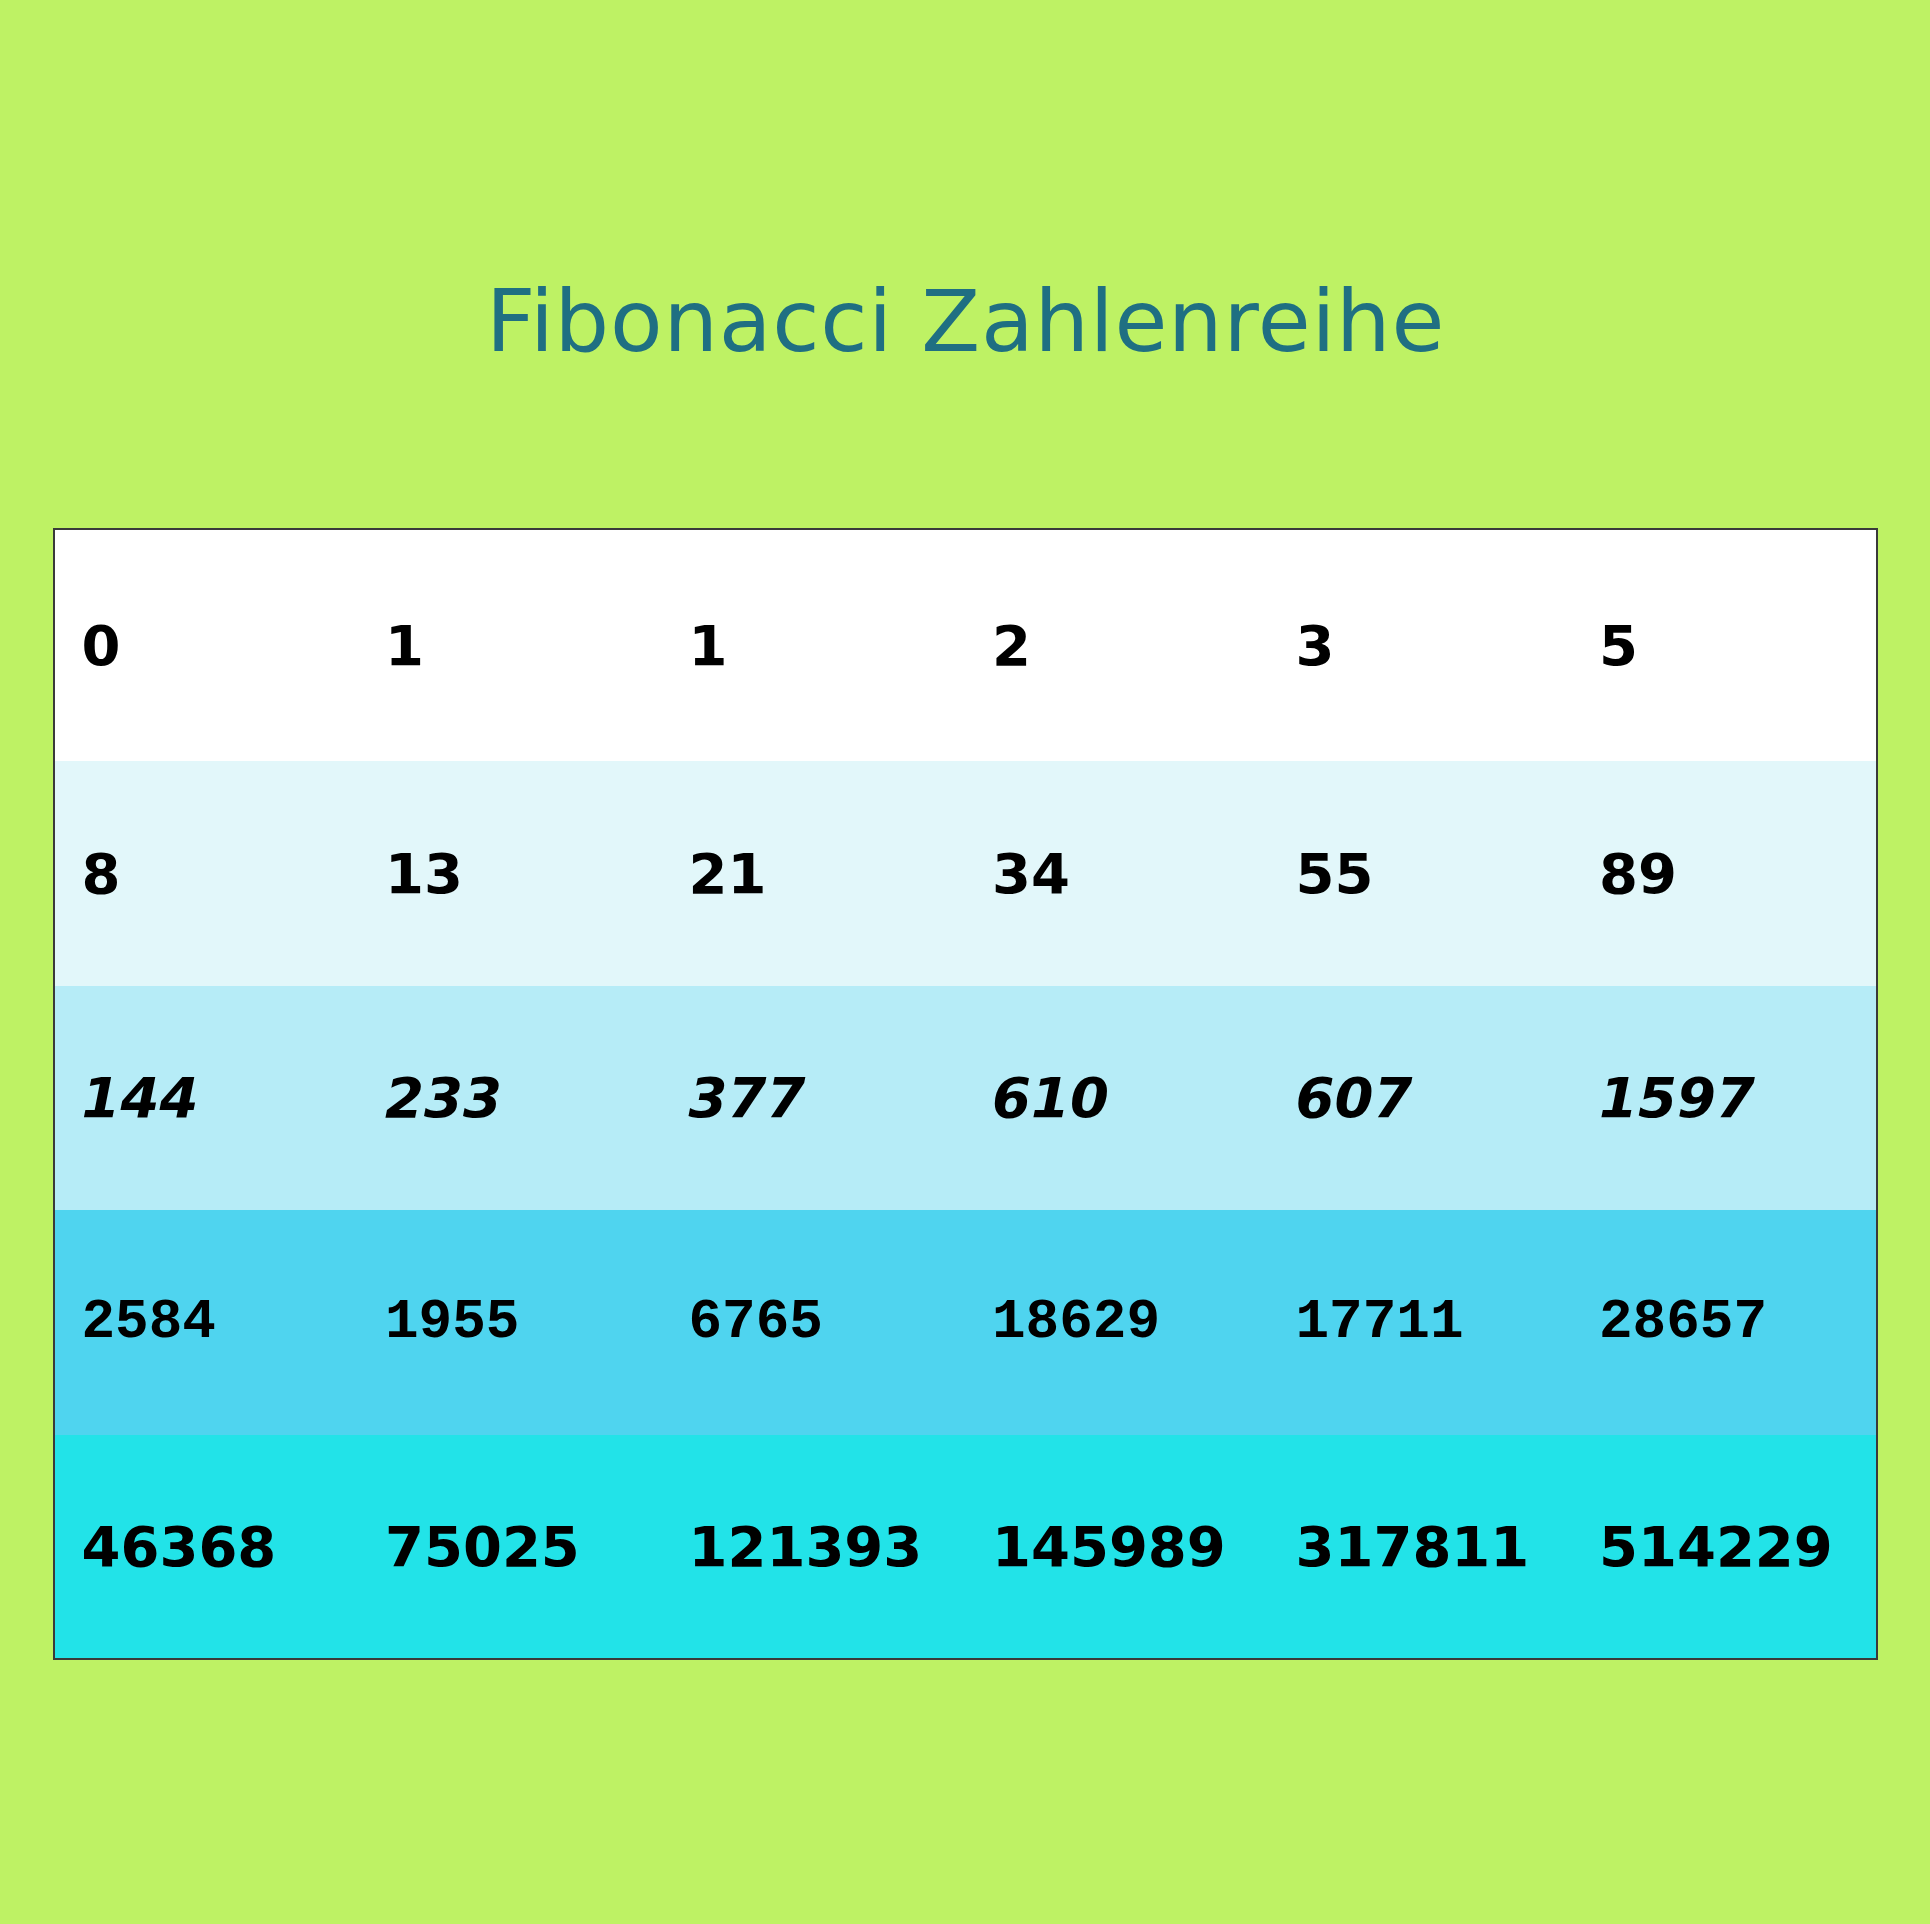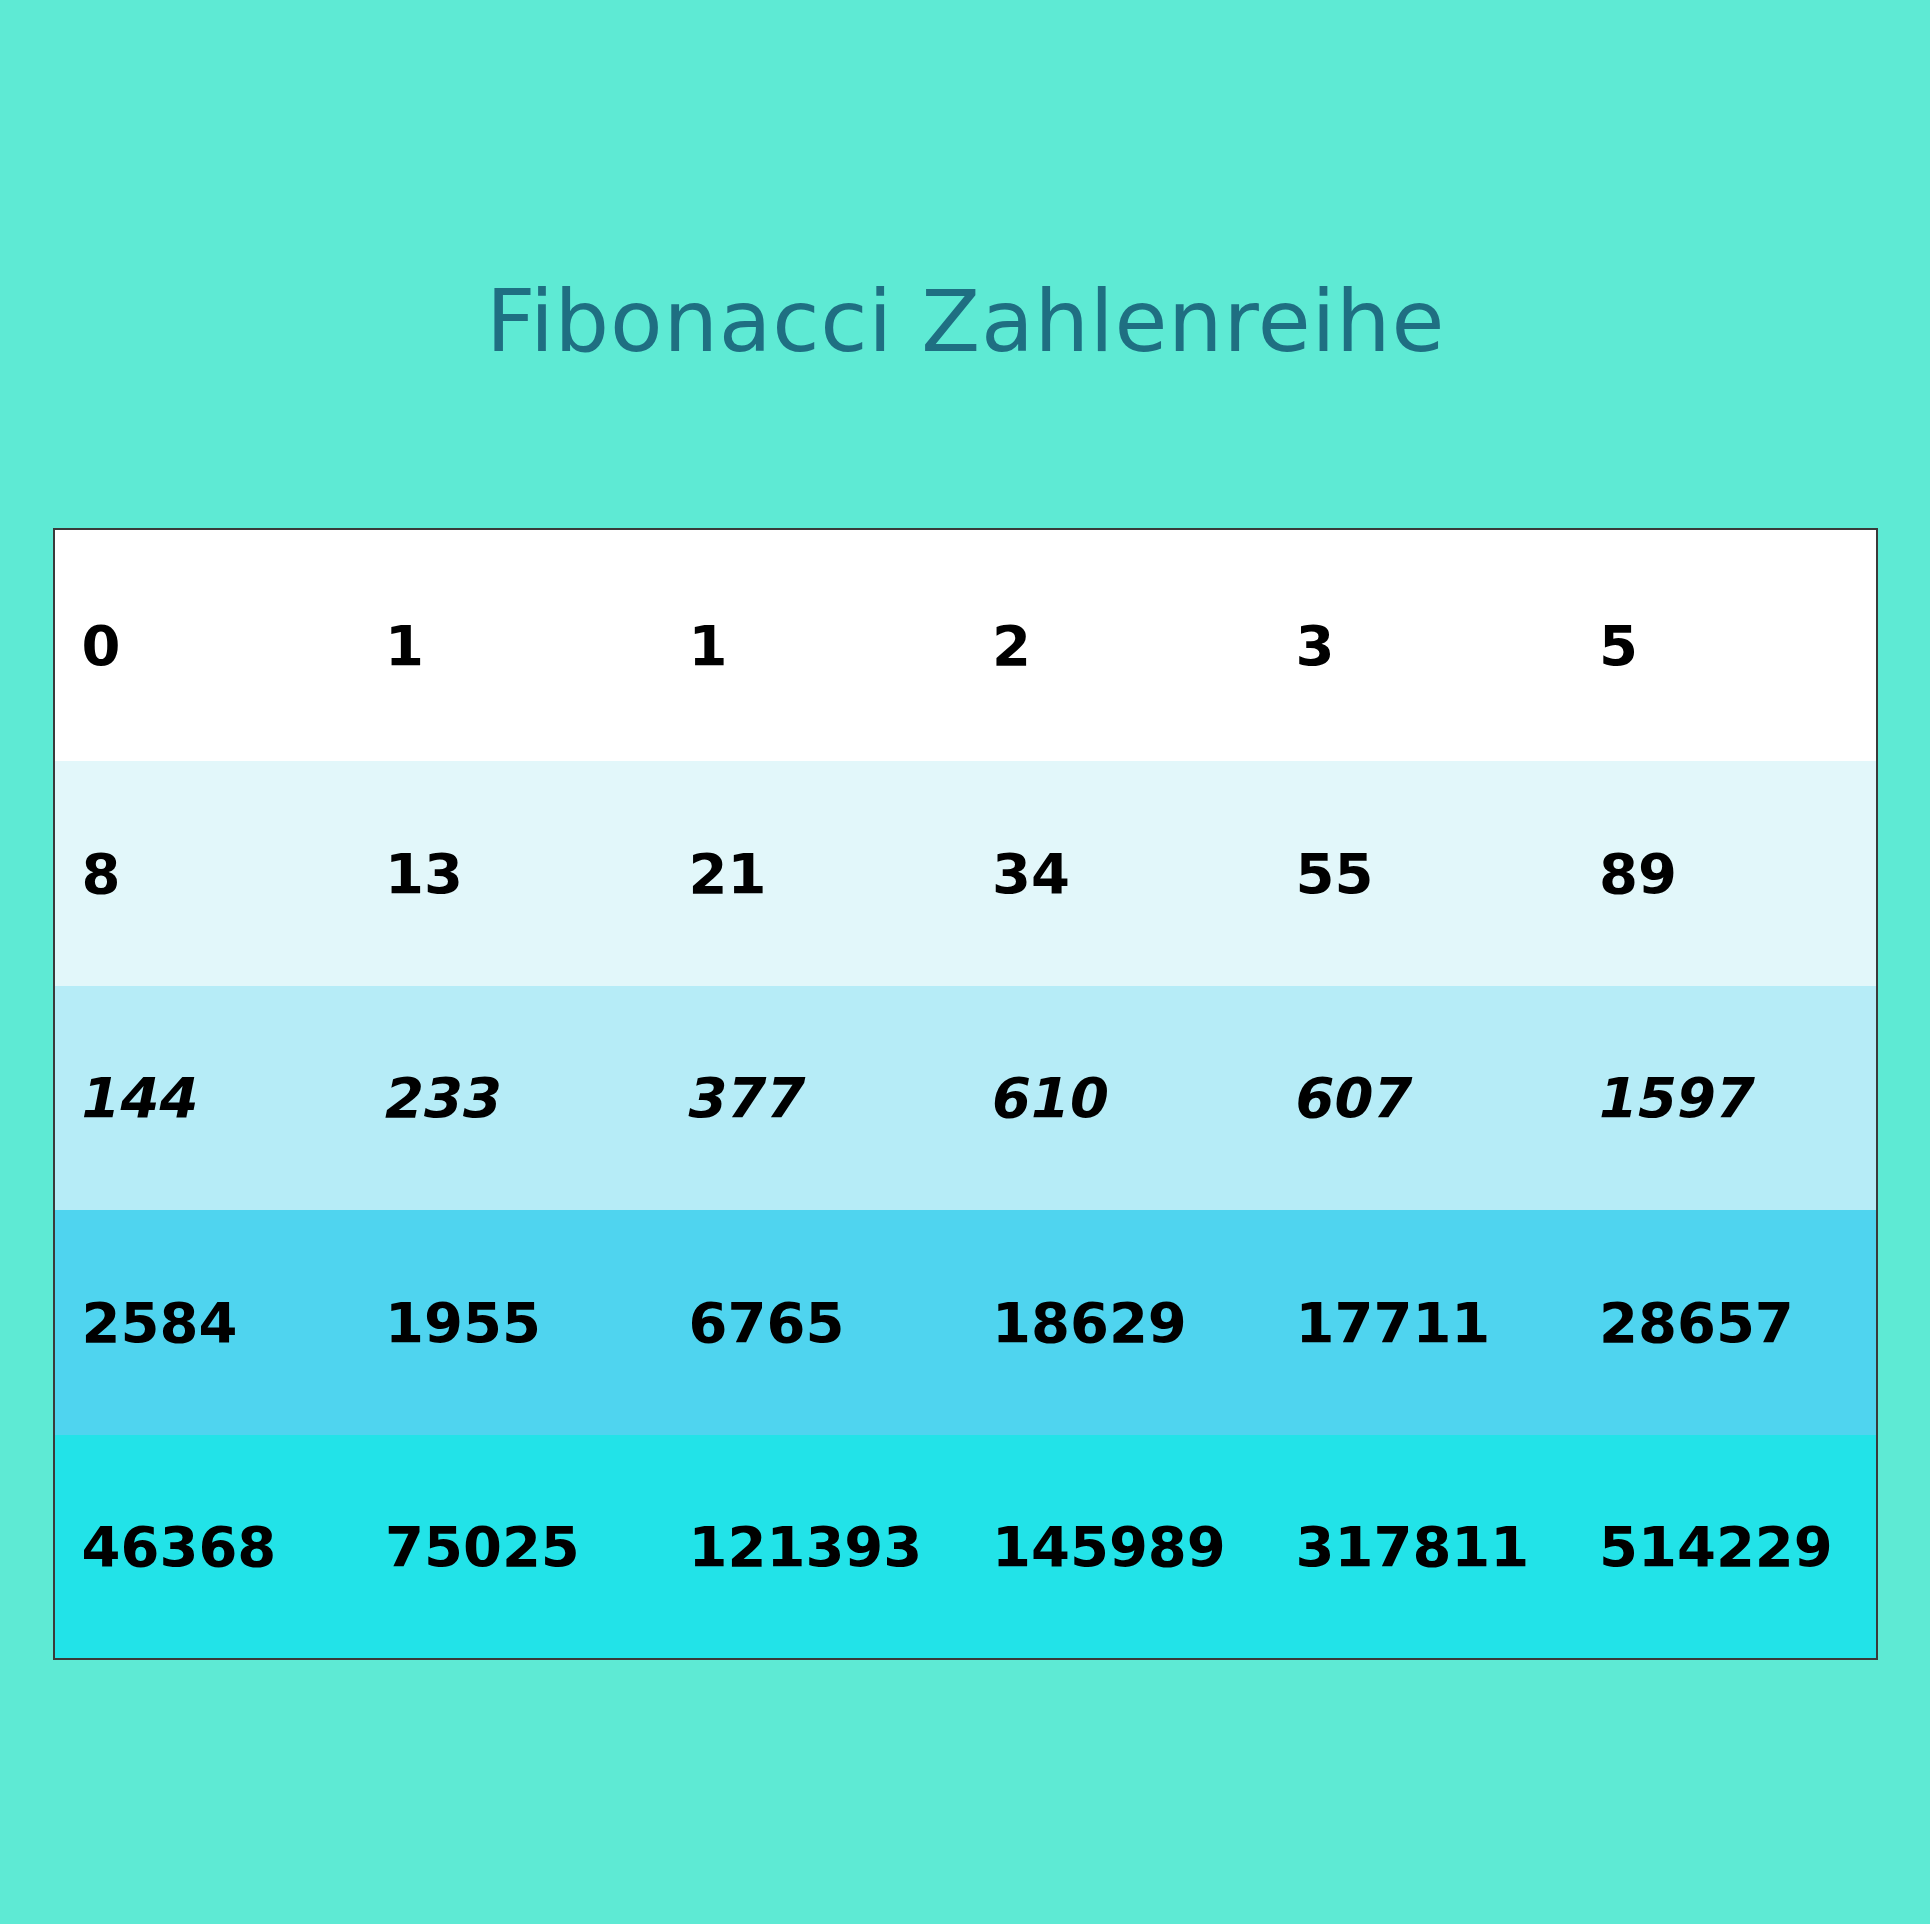--- a/index.html
+++ b/index.html
@@ -11,21 +11,21 @@
     width: 1931px;
     height: 1925px;
     font-family: "DejaVu Sans", sans-serif;
     position: relative;
     overflow: hidden;
   }
 
   .slide {
     position: absolute;
     inset: 0;
-    background: #5eead4;
+    background: #bef264;
   }
 
   .title {
     position: absolute;
     left: 0;
     right: 0;
     top: 271px;
     text-align: center;
     font-family: "DejaVu Sans", sans-serif;
     font-size: 86px;
@@ -63,21 +63,21 @@
     color: #000000;
     vertical-align: middle;
     white-space: nowrap;
     border: none;
     width: 16.666%;
   }
 
   tr.row-0 td { background: #ffffff; }
   tr.row-1 td { background: #e2f7fa; }
   tr.row-2 td { background: #b6ecf7; }
-  tr.row-3 td { background: #4fd4ef; }
+  tr.row-3 td { background: #4fd4ef; font-family: Liberation Mono, monospace; }
   tr.row-4 td { background: #22e3e8; margin-left: 40px; }
 
   tr.row-0 { height: 20.5%; }
   tr.row-1 { height: 19.9%; }
   tr.row-2 { height: 19.9%; font-style: italic; }
   tr.row-3 { height: 19.9%; }
   tr.row-4 { height: 19.8%; }
 </style>
 </head>
 <body>

